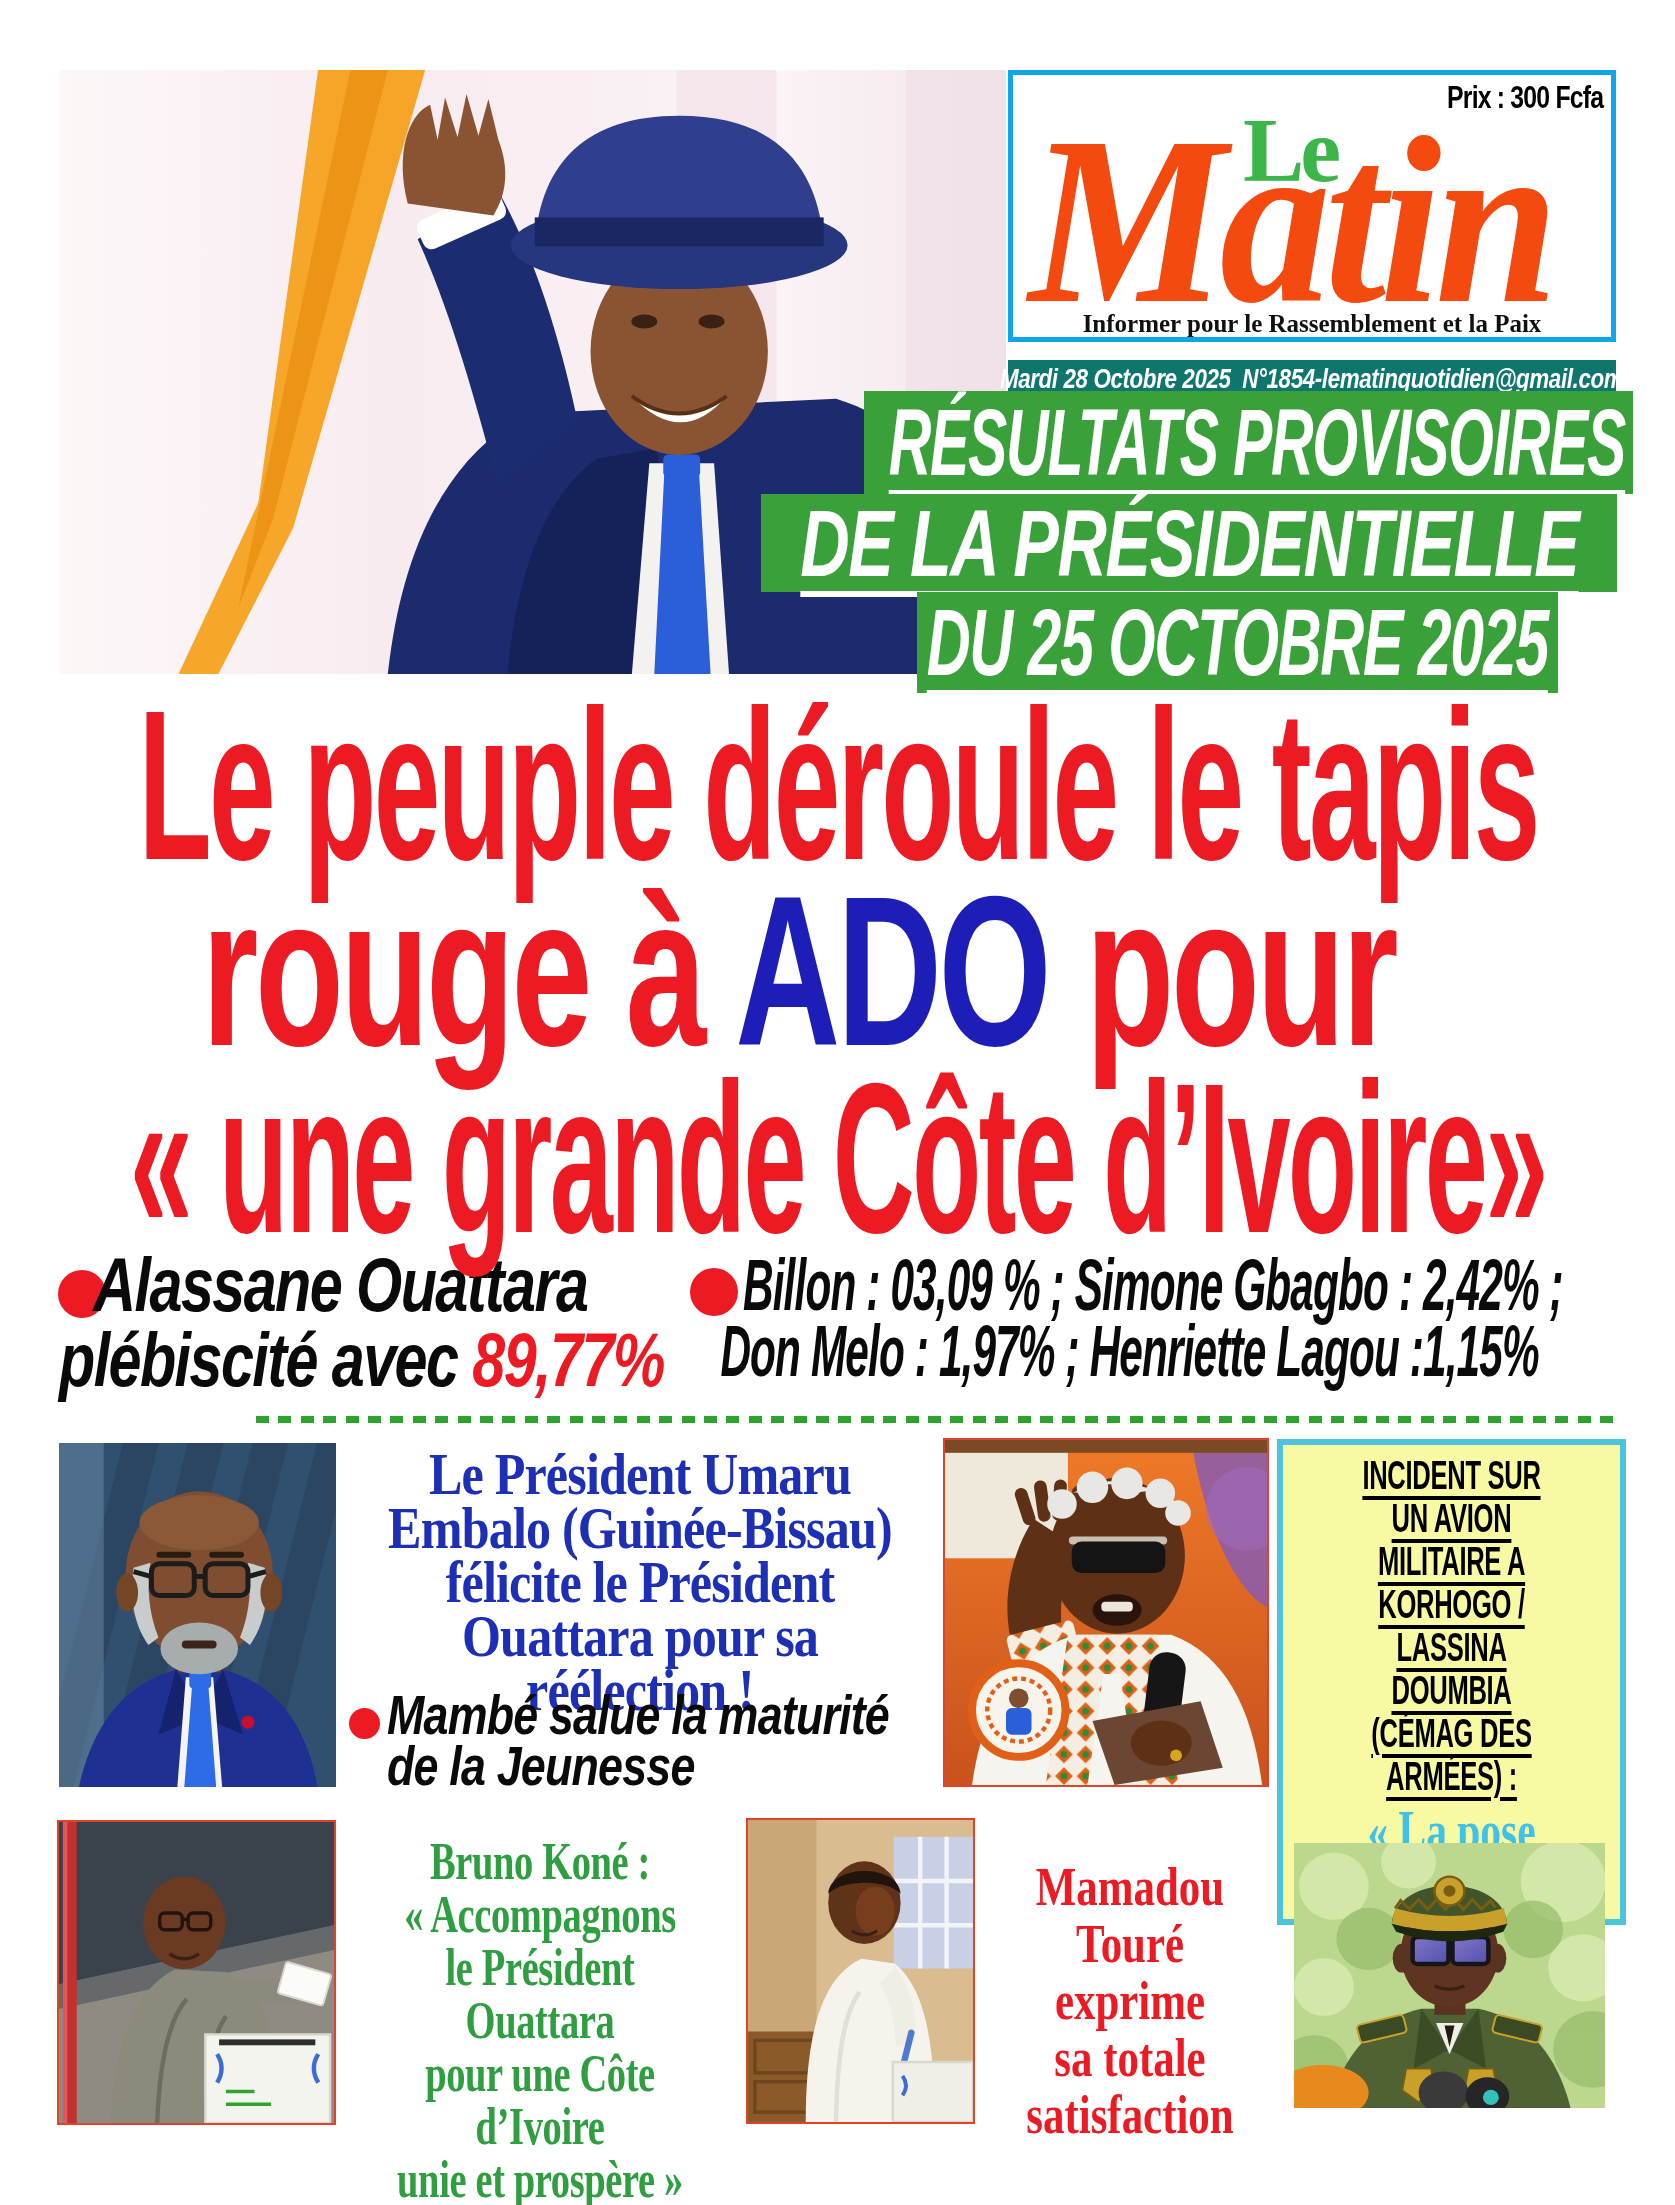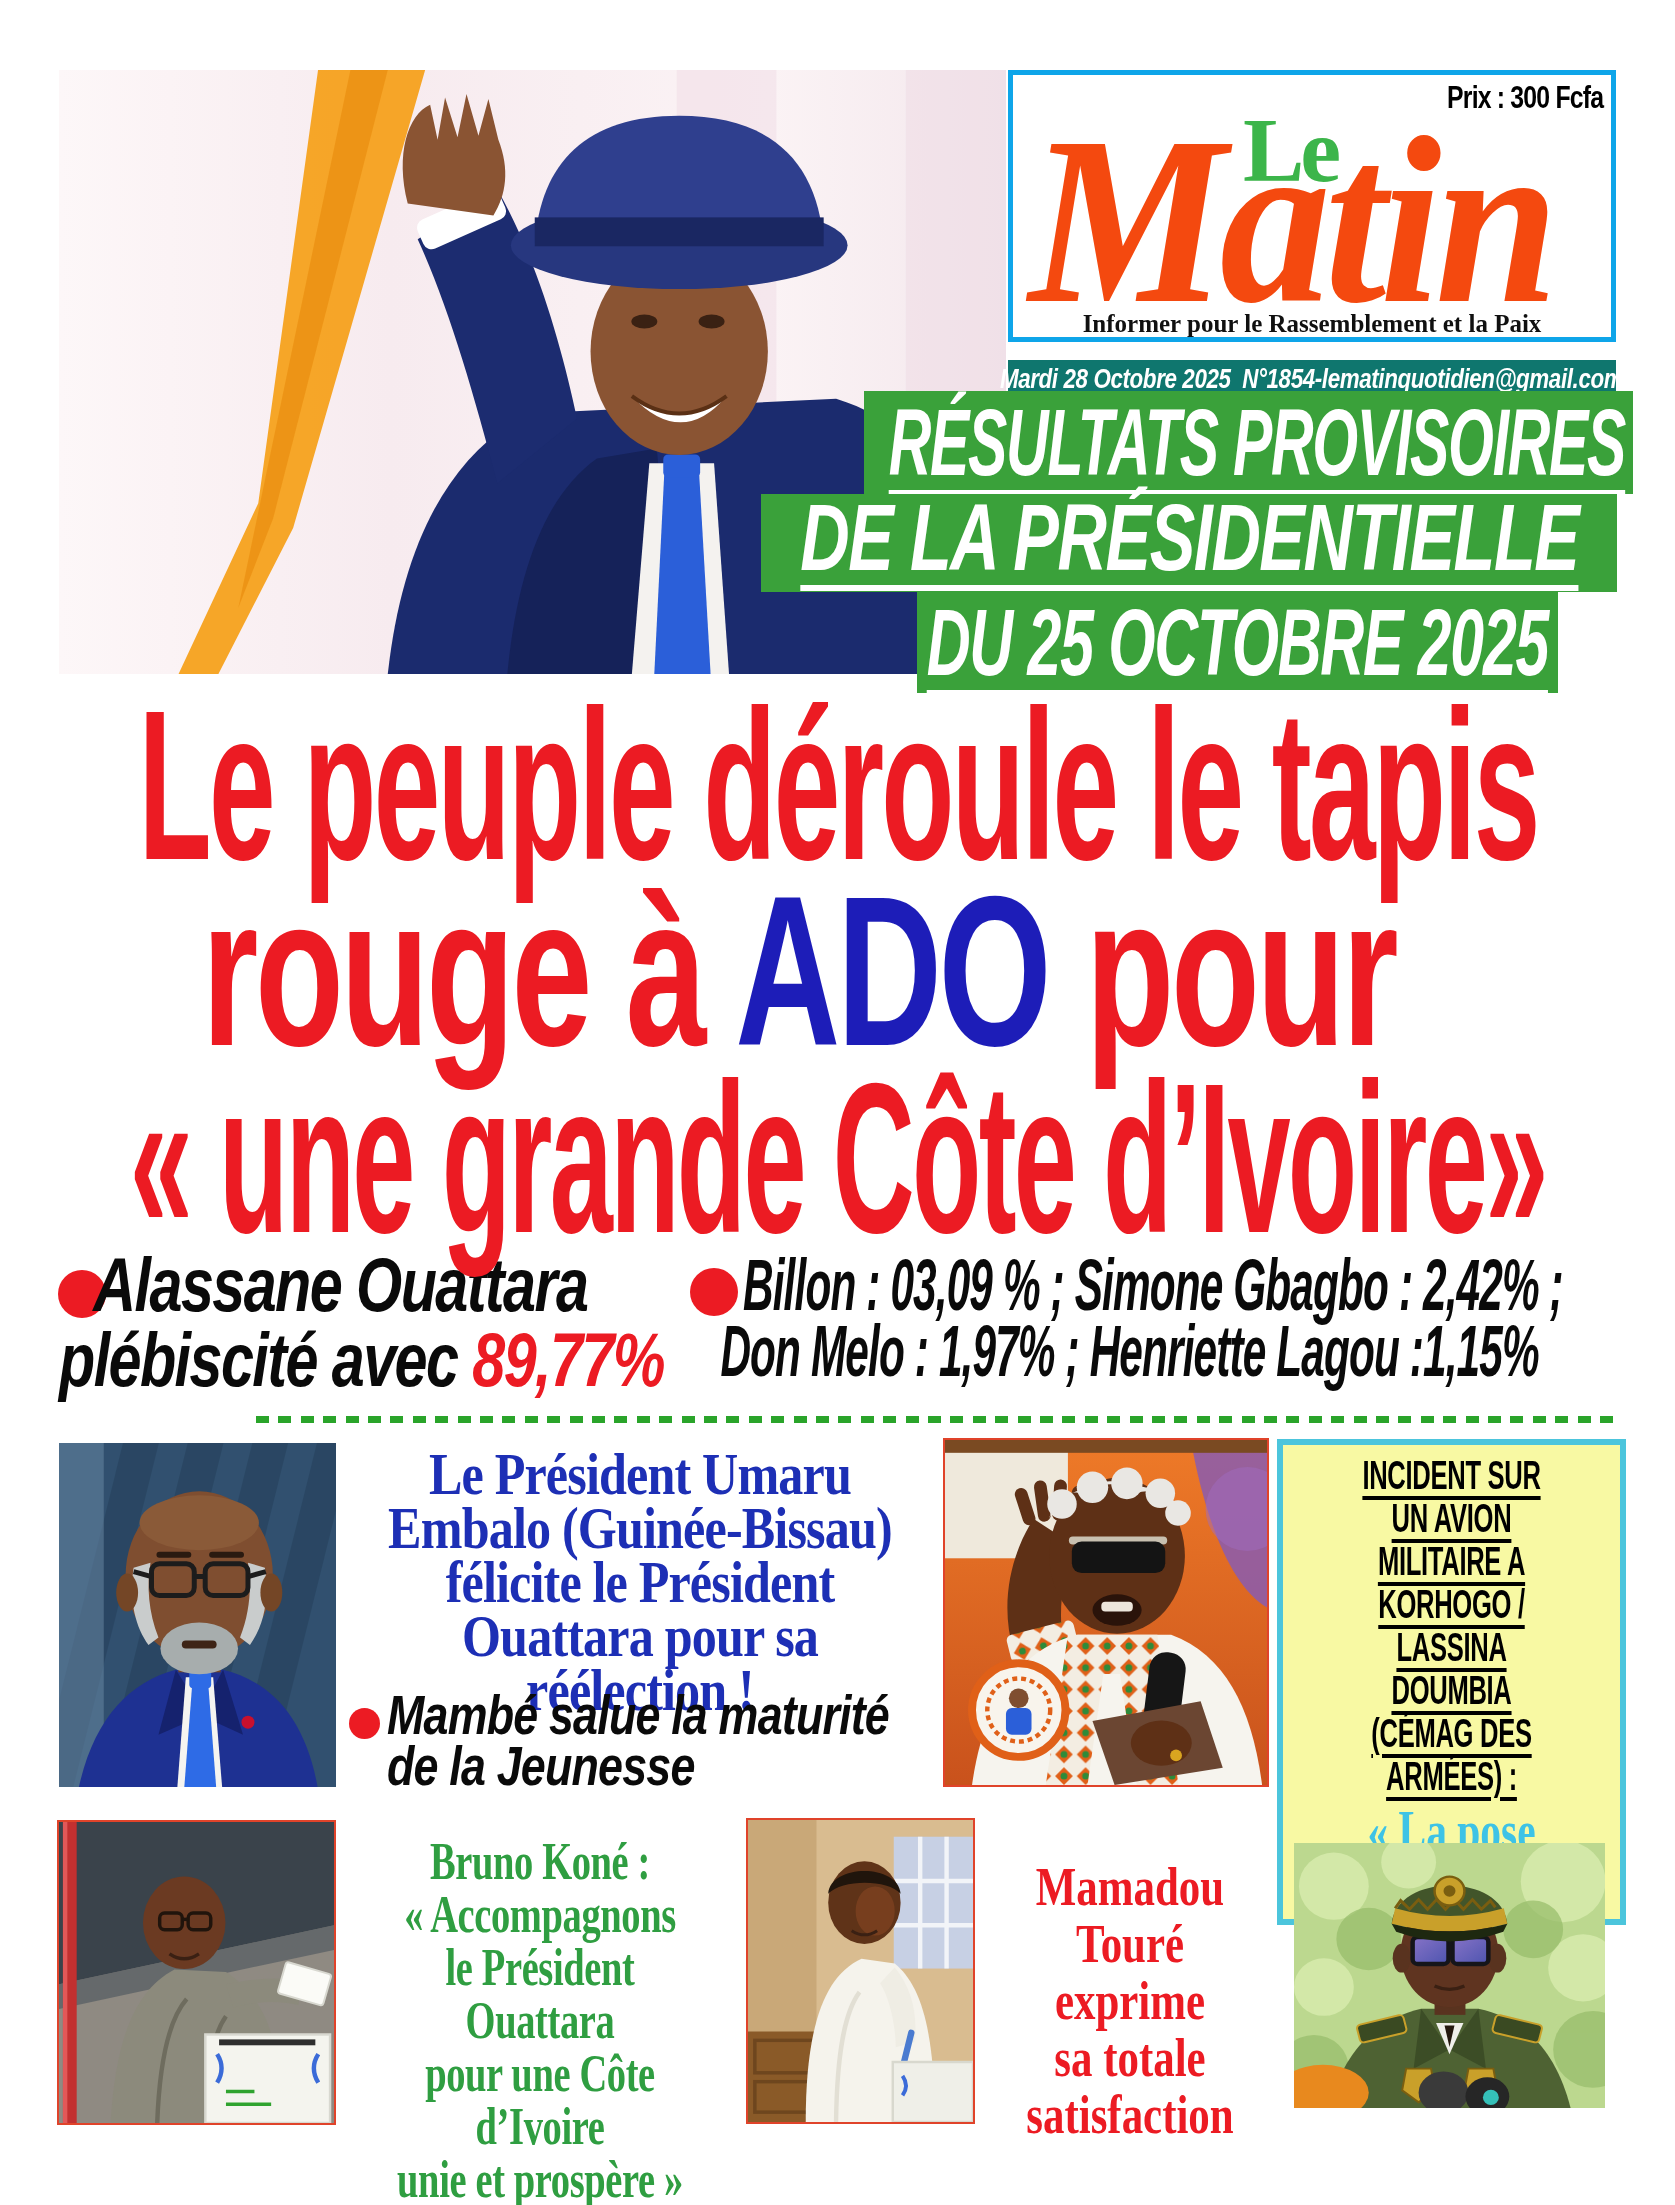--- a/index.html
+++ b/index.html
@@ -27,21 +27,21 @@
             display:flex;align-items:center;justify-content:center;}
   .dateline span{color:#fff;font-style:italic;font-weight:bold;font-size:28px;
                  letter-spacing:-0.5px;white-space:pre;transform:scaleX(.8);transform-origin:center;}
 
   
   .banner{position:absolute;background:#3AA13A;display:flex;align-items:center;justify-content:center;z-index:3;}
   .banner span{color:#fff;font-weight:bold;font-style:italic;white-space:nowrap;
                font-size:95px;letter-spacing:-2px;
                text-decoration:underline;text-decoration-thickness:5.5px;text-underline-offset:15px;}
   .b1{left:864px;top:391px;width:753px;height:103px;padding-left:16px;}
-  .b2{left:761px;top:494px;width:856px;height:98px;align-items:flex-end;}
+  .b2{left:761px;top:494px;width:856px;height:98px;}
   .b3{left:917px;top:592px;width:641px;height:101px;}
   .b1 span{transform:scaleX(.62);}
   .b2 span{transform:scaleX(.72);}
   .b3 span{transform:scaleX(.64);}
 
   
   .hl{position:absolute;left:0;width:1676px;display:flex;justify-content:center;z-index:2;}
   .hlx{font-weight:bold;font-size:214px;line-height:188px;letter-spacing:-5px;
        white-space:nowrap;color:#EC1B23;transform-origin:center top;}
   .hl1{top:691px;} .hl1 .hlx{transform:scaleX(.56);}

